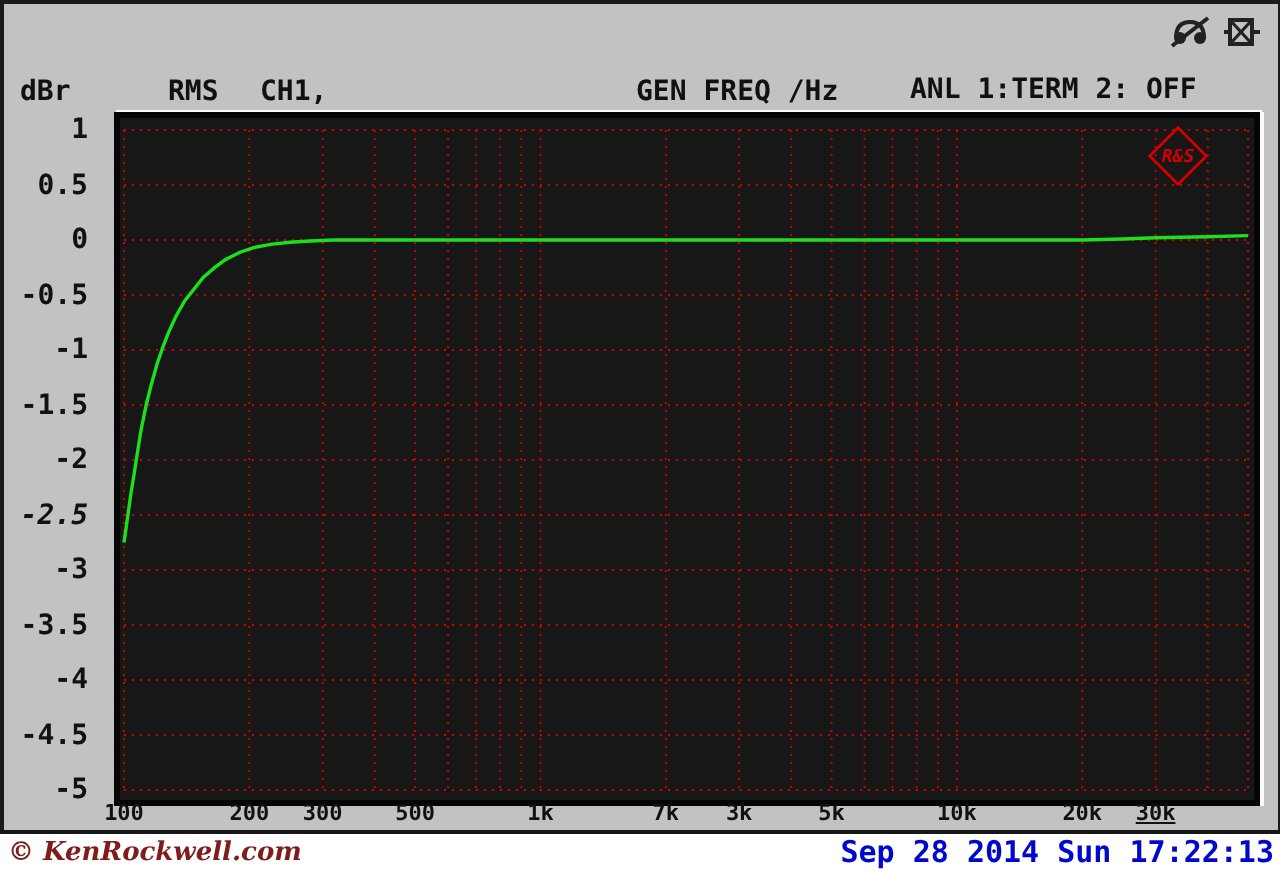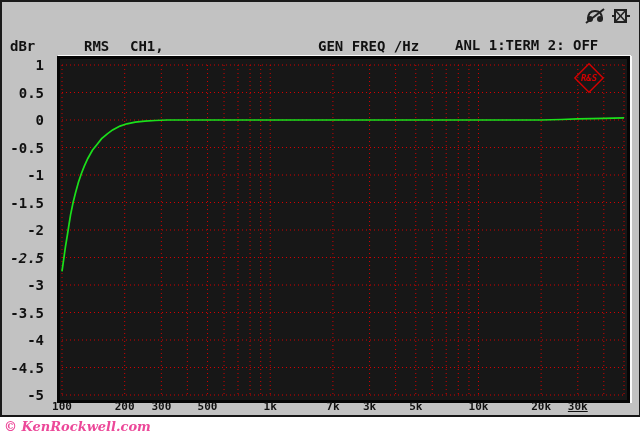--- a/index.html
+++ b/index.html
@@ -23,21 +23,21 @@
   .ytick{position:absolute;width:40px;text-align:right;font-size:14px;line-height:16px;}
   .xtick{position:absolute;font-size:11px;line-height:15px;transform:translateX(-50%);white-space:pre;}
   .footer{
     position:absolute;left:0;bottom:0;width:640px;height:19px;background:#ffffff;
     border-top:2px solid #161616;box-sizing:content-box;
   }
   .watermark{
     position:absolute;left:4px;top:2px;
     font-family:"DejaVu Serif","Liberation Serif",serif;
     font-style:italic;font-weight:700;font-size:13px;line-height:15px;
-    color:#ec4899;text-shadow:1px 1px 0 #ffffff;
+    color:#7f1d1d;text-shadow:1px 1px 0 #ffffff;
   }
   .timestamp{
     position:absolute;right:3px;top:1px;font-size:15px;line-height:17px;
     letter-spacing:0px;white-space:pre;
   }
 </style>
 </head>
 <body>
 
 <div class="page" style="background: rgb(194, 194, 194);">
@@ -140,14 +140,15 @@
       <div class="xtick" style="left: 369.577px; top: 399px;">3k</div>
       <div class="xtick" style="left: 415.772px; top: 399px;">5k</div>
       <div class="xtick" style="left: 478.455px; top: 399px;">10k</div>
       <div class="xtick" style="left: 541.138px; top: 399px;">20k</div>
       <div class="xtick" style="left: 577.805px; top: 399px; text-decoration: underline;">30k</div>
       <div class="xtick" style="left: 624px; top: 399px; margin-top: 28px;">50k</div>
     </div>
 
   <div class="footer">
     <span class="watermark">© KenRockwell.com</span>
+    <span class="timestamp" style="color: rgb(0, 8, 204);">Sep 28 2014 Sun 17:22:13</span>
   </div>
 </div>
 
 </body></html>

